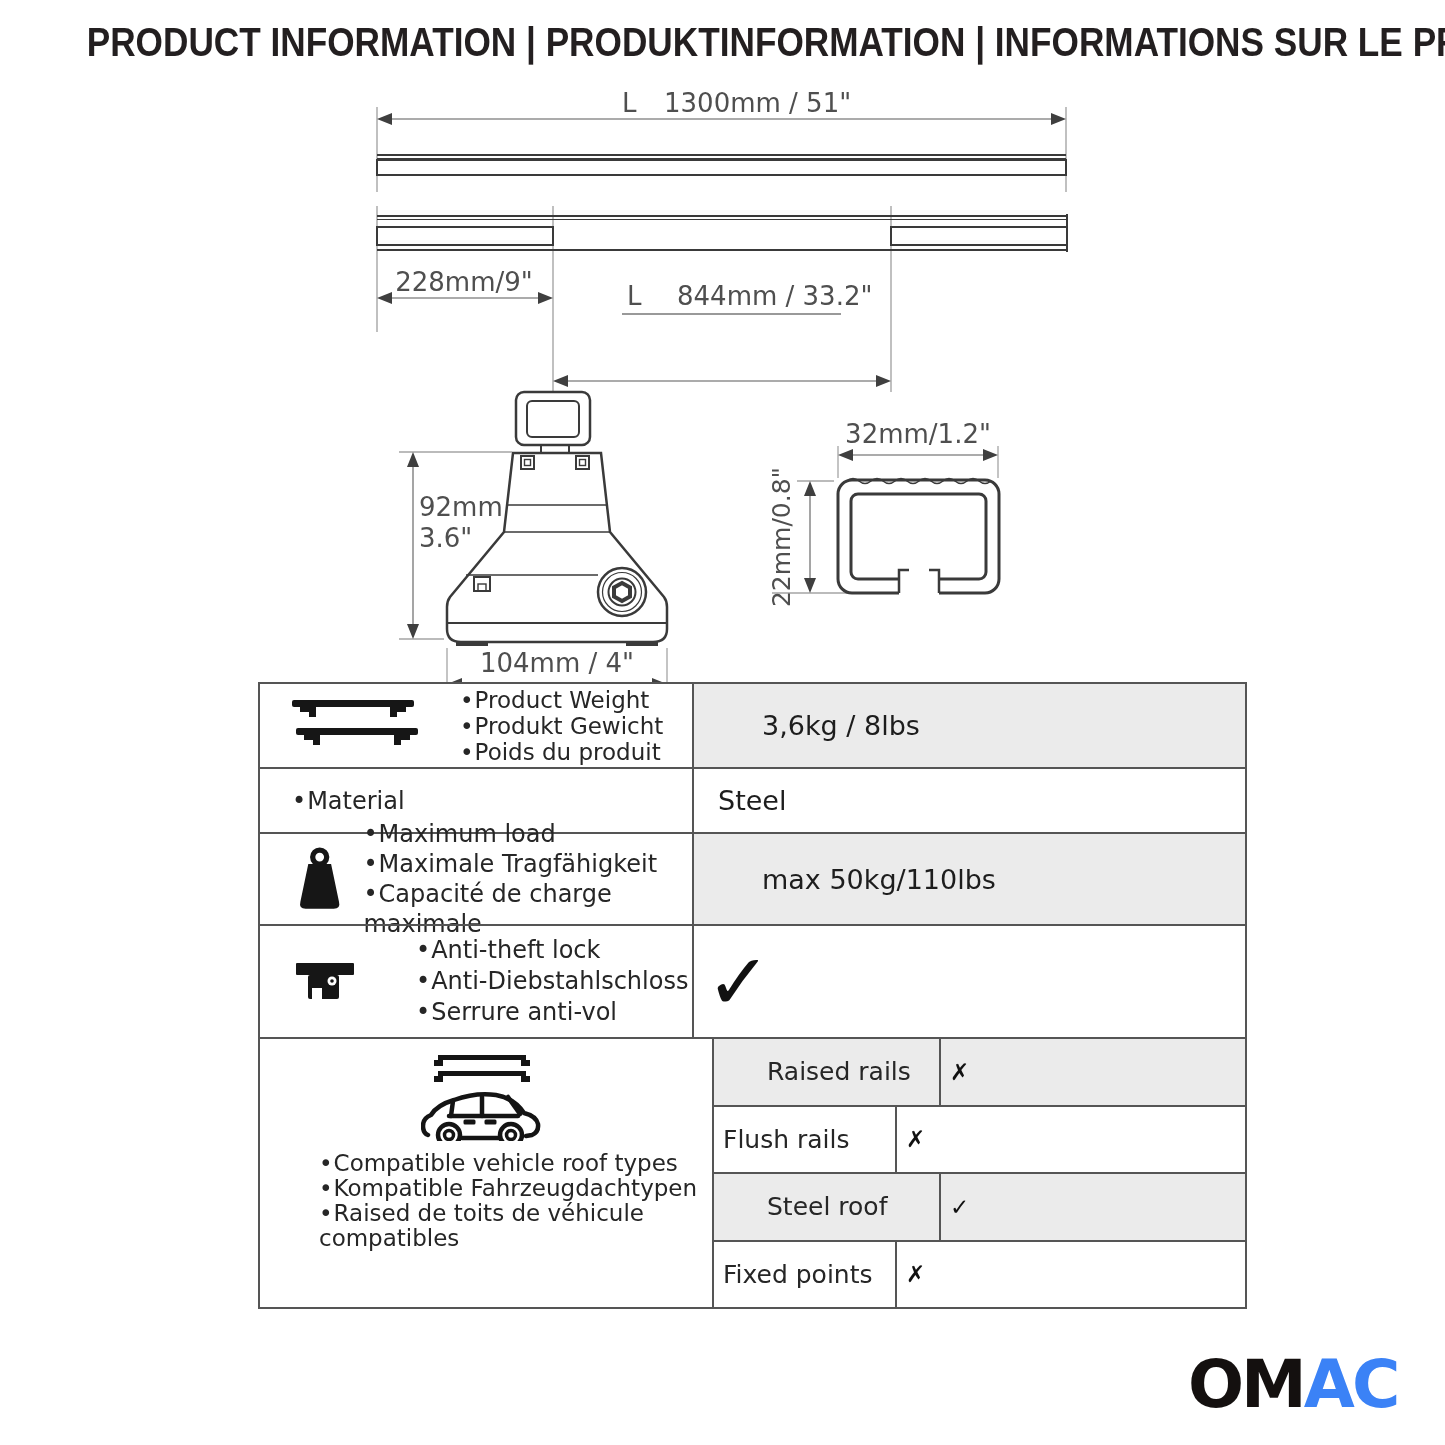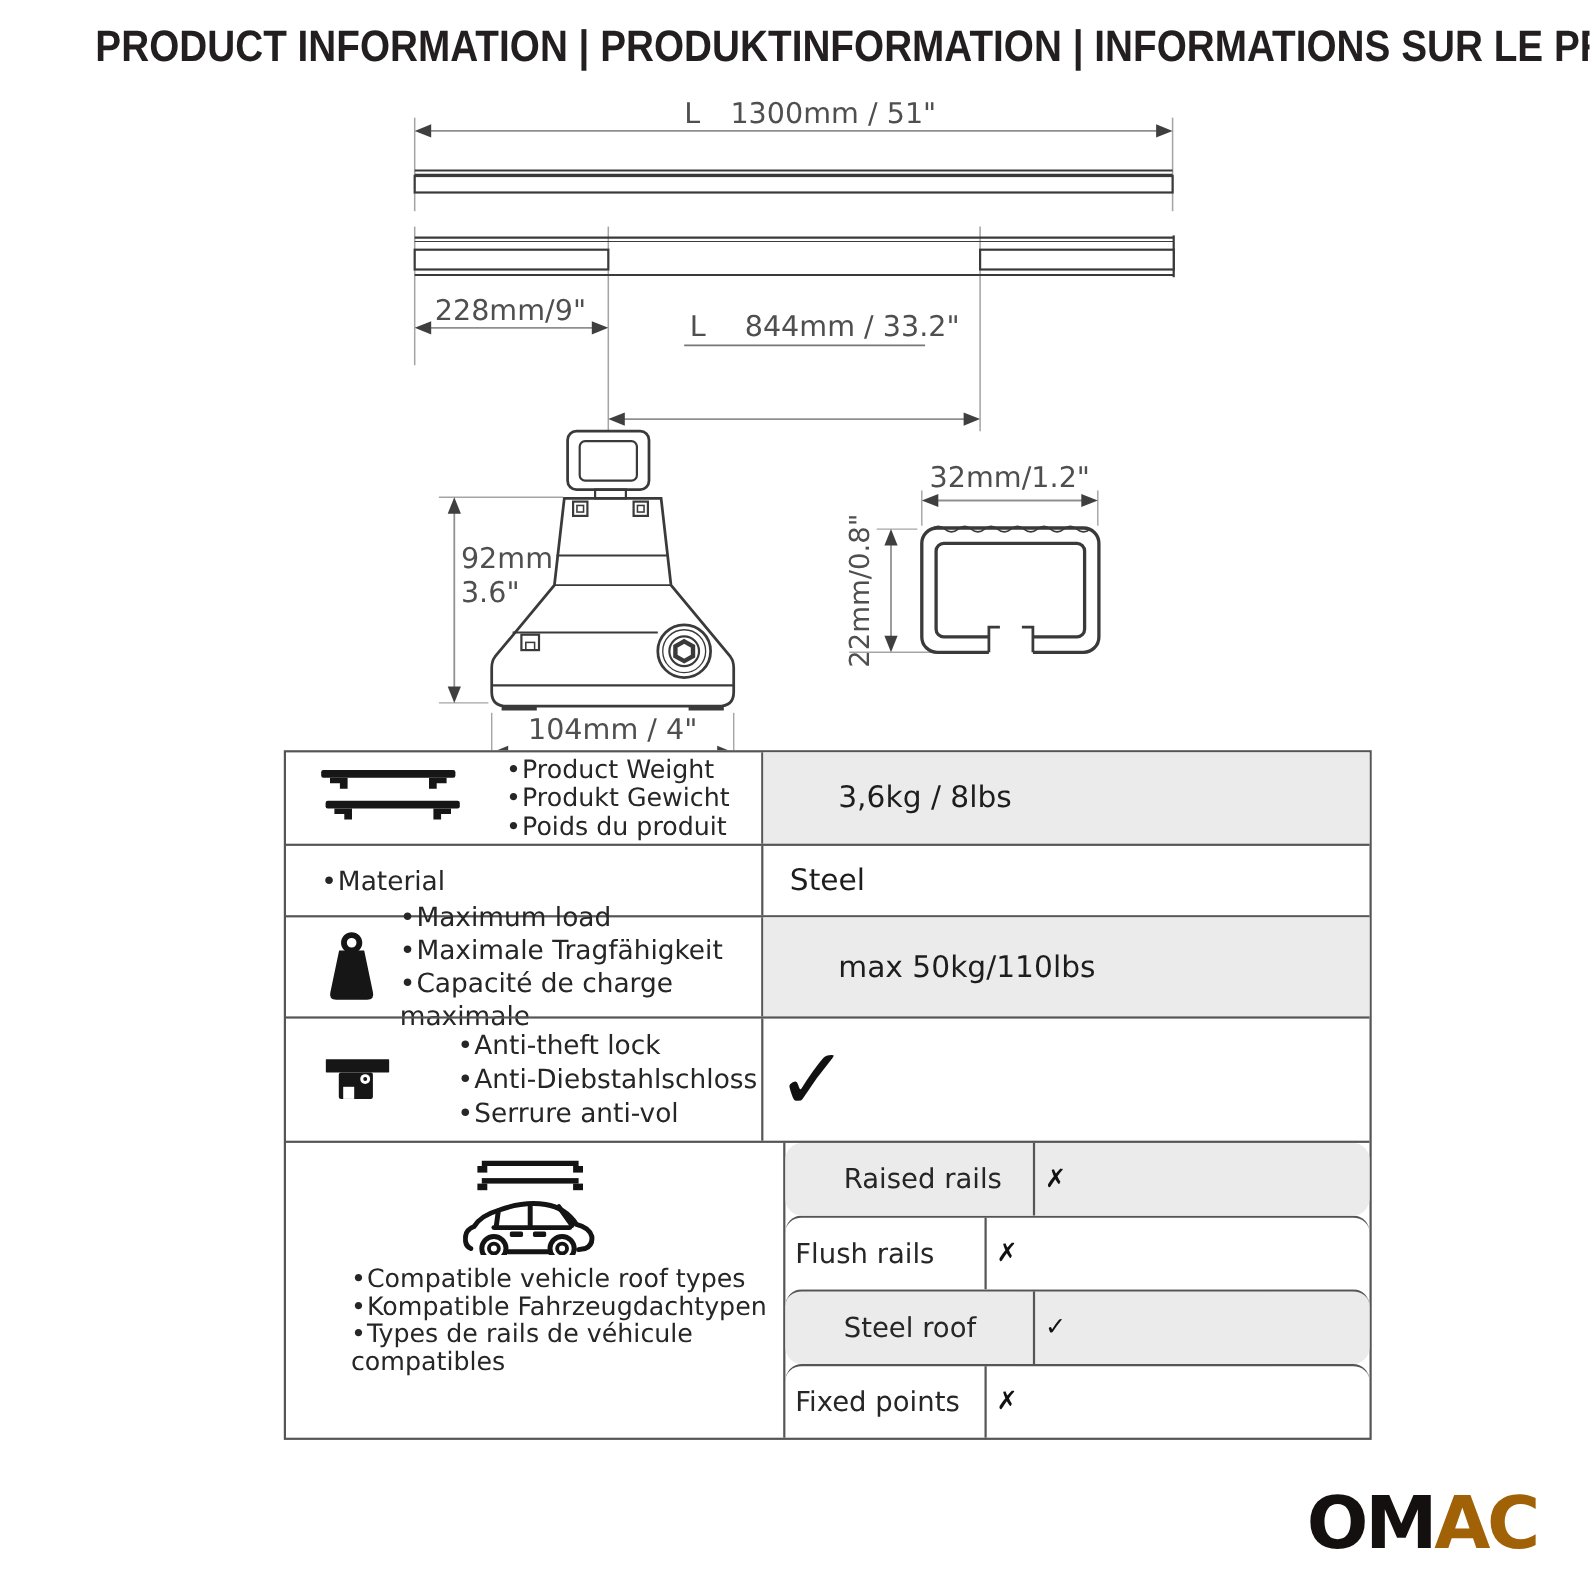--- a/index.html
+++ b/index.html
@@ -26,36 +26,36 @@
   .gray{background:#ebebeb;padding-left:44px;}
   .val{font-size:27px;color:#1d1d1d;padding-left:24px;}
   .blist{color:#262626;}
   .bline::before{content:"•";margin-right:1px;}
   .f23{font-size:23px;line-height:26px;}
   .f24{font-size:24px;line-height:30px;}
   .f24b{font-size:24px;line-height:31px;}
   .f23c{font-size:23px;line-height:25px;}
   .bigcheck{font-size:78px;font-weight:bold;color:#111;padding-left:12px;line-height:1;}
   .col{flex-direction:column;align-items:stretch;}
-  .subrow{flex:1;display:flex;box-sizing:border-box;border-top:2px solid #555;border-radius:15px;}
+  .subrow{flex:1;display:flex;box-sizing:border-box;border-top:2px solid #555;}
   .subrow.first{border-top:none;}
   .sublabel{width:183px;box-sizing:border-box;border-right:2px solid #555;display:flex;align-items:center;padding-left:9px;font-size:25px;color:#262626;}
   .subval{flex:1;display:flex;align-items:center;padding-left:9px;font-size:23px;color:#111;}
   .lcell5{flex-direction:column;align-items:flex-start;justify-content:flex-start;margin-left:20px;}
   .cariconwrap{width:100%;display:flex;justify-content:center;box-sizing:border-box;padding-right:28px;margin-top:16px;}
   .r5text{padding-left:39px;padding-right:0;margin-top:10px;max-width:397px;}
 
   
   .logo{
     position:absolute;left:1188px;top:1352px;
     font-family:"DejaVu Sans",sans-serif;font-weight:bold;font-size:66px;
     letter-spacing:-3px;line-height:1;white-space:nowrap;
   }
   .logo .lb{color:#14100f;}
-  .logo .lr{color:#a16207;}
+  .logo .lr{color:#3b82f6;}
 </style>
 </head>
 <body>
 
 <div class="title">PRODUCT INFORMATION | PRODUKTINFORMATION | INFORMATIONS SUR LE PRODUIT</div>
 
 <svg class="diagram" width="1445" height="725" viewBox="0 0 1445 725">
 
   <g>
     <line x1="377" y1="107" x2="377" y2="192" stroke="#a5a5a5" stroke-width="1.4"></line>
@@ -253,21 +253,21 @@
             <circle cx="90" cy="52" r="11" fill="#ffffff"></circle>
             <circle cx="90" cy="52" r="4.5" stroke-width="3.5"></circle>
             <rect x="44" y="38" width="9" height="2" stroke-width="3"></rect>
             <rect x="65" y="38" width="9" height="2" stroke-width="3"></rect>
           </g>
         </svg>
       </div>
       <div class="blist f23c r5text">
         <div class="bline">Compatible vehicle roof types</div>
         <div class="bline">Kompatible Fahrzeugdachtypen</div>
-        <div class="bline">Types de rails de véhicule compatibles</div>
+        <div class="bline">Raised de toits de véhicule compatibles</div>
       </div>
     </div>
     <div class="rcell col">
       <div class="subrow first gray">
         <div class="sublabel">Raised rails</div>
         <div class="subval">✗</div>
       </div>
       <div class="subrow">
         <div class="sublabel">Flush rails</div>
         <div class="subval">✗</div>

